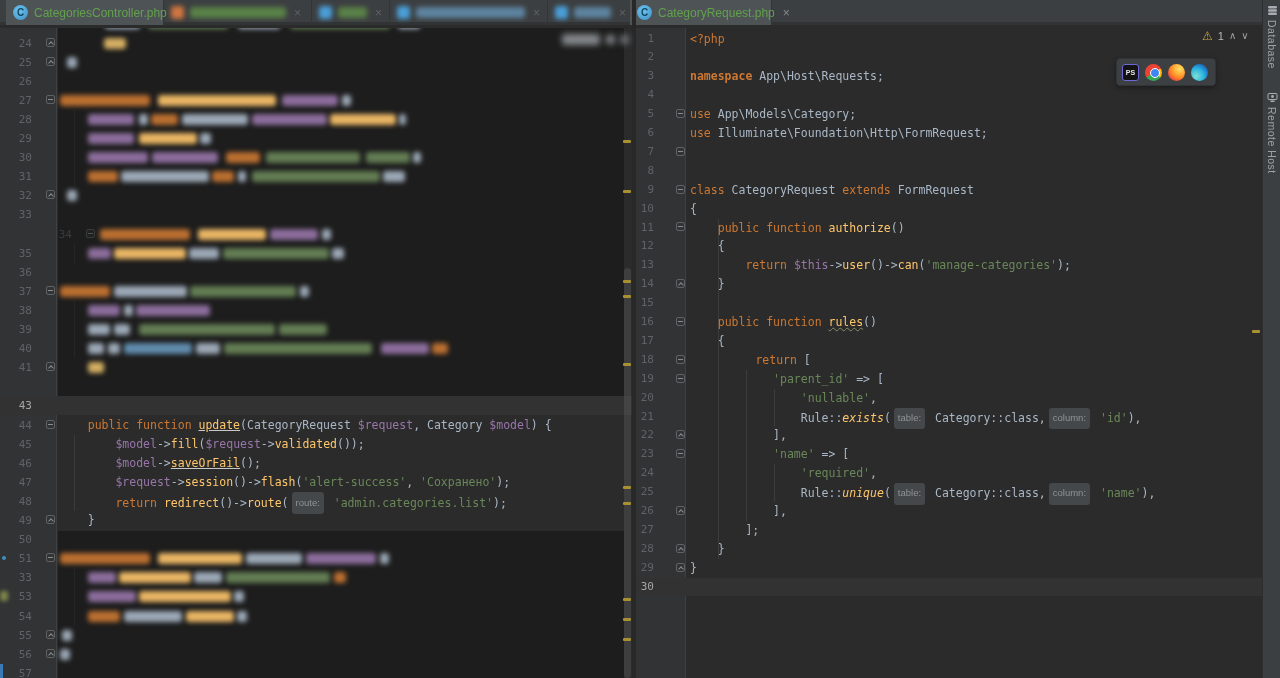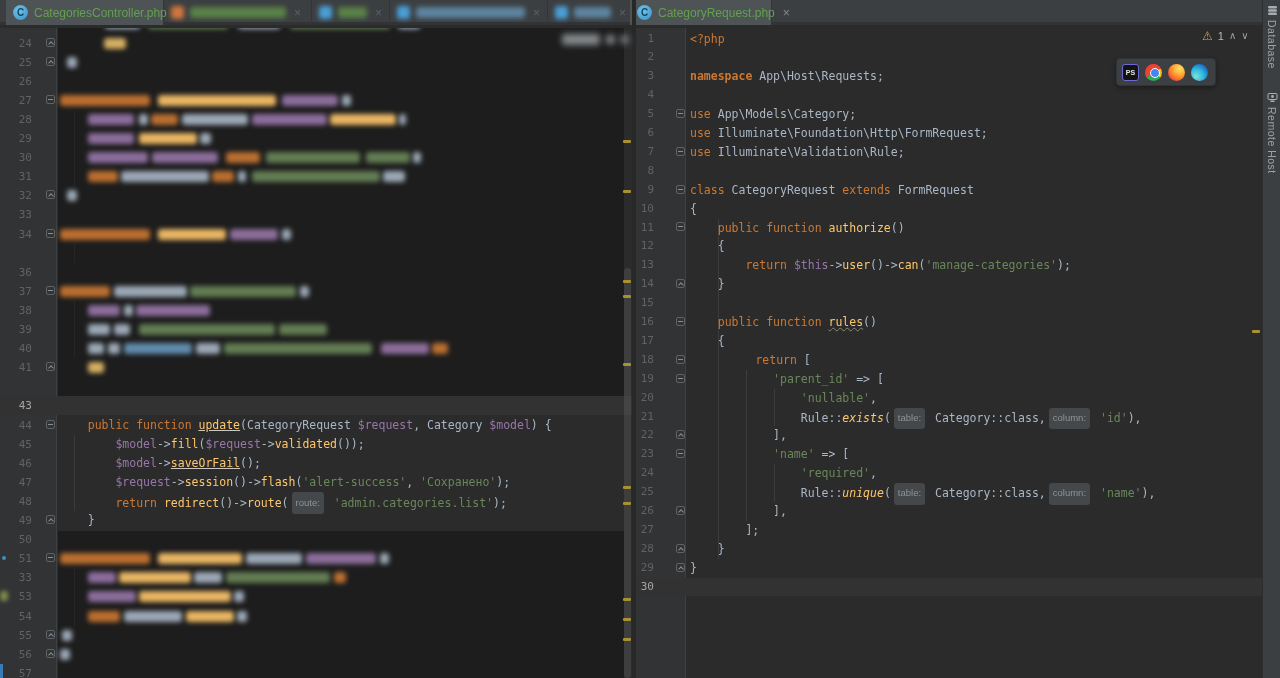--- a/index.html
+++ b/index.html
@@ -203,27 +203,35 @@
         <span class="bb" style="left: 383px; top: 4.05px; width: 22px; background: rgb(169, 183, 198);"></span>
       </div>
       <div class="row" style="top: 158.3px; height: 19.1px;">
         <span class="ln" style="width: 32px; line-height: 19.1px;">32</span>
         <span class="fold close" style="left: 46px; top: 4.05px;"></span>
         <span class="bb" style="left: 67px; top: 4.05px; width: 10px; background: rgb(169, 183, 198);"></span>
       </div>
       <div class="row" style="top: 177.4px; height: 19.1px;">
         <span class="ln" style="width: 32px; line-height: 19.1px;">33</span>
       </div>
-      <div class="row" style="top: 196.5px; height: 19.1px;">
+      <div class="row" style="top: 196.5px; height: 19.1px; margin-left: 40px;">
         <span class="ln" style="width: 32px; line-height: 19.1px;">34</span>
         <span class="fold open" style="left: 46px; top: 4.05px;"></span>
         <span class="bb" style="left: 60px; top: 4.05px; width: 90px; background: rgb(204, 120, 50);"></span>
         <span class="bb" style="left: 158px; top: 4.05px; width: 68px; background: rgb(255, 198, 107);"></span>
         <span class="bb" style="left: 230px; top: 4.05px; width: 48px; background: rgb(152, 118, 170);"></span>
         <span class="bb" style="left: 282px; top: 4.05px; width: 9px; background: rgb(169, 183, 198);"></span>
+      </div>
+      <div class="row" style="top: 215.6px; height: 19.1px;">
+        <span class="ln" style="width: 32px; line-height: 19.1px;">35</span>
+        <span class="bb" style="left: 88px; top: 4.05px; width: 23px; background: rgb(152, 118, 170);"></span>
+        <span class="bb" style="left: 114px; top: 4.05px; width: 72px; background: rgb(255, 198, 107);"></span>
+        <span class="bb" style="left: 189px; top: 4.05px; width: 30px; background: rgb(169, 183, 198);"></span>
+        <span class="bb" style="left: 223px; top: 4.05px; width: 106px; background: rgb(106, 135, 89);"></span>
+        <span class="bb" style="left: 332px; top: 4.05px; width: 12px; background: rgb(169, 183, 198);"></span>
       </div>
       <div class="row" style="top: 234.7px; height: 19.1px;">
         <span class="ln" style="width: 32px; line-height: 19.1px;">36</span>
       </div>
       <div class="row" style="top: 253.8px; height: 19.1px;">
         <span class="ln" style="width: 32px; line-height: 19.1px;">37</span>
         <span class="fold open" style="left: 46px; top: 4.05px;"></span>
         <span class="bb" style="left: 60px; top: 4.05px; width: 50px; background: rgb(204, 120, 50);"></span>
         <span class="bb" style="left: 114px; top: 4.05px; width: 73px; background: rgb(169, 183, 198);"></span>
         <span class="bb" style="left: 190px; top: 4.05px; width: 106px; background: rgb(106, 135, 89);"></span>
@@ -375,21 +383,20 @@
         <span class="fold open" style="left: 40px; top: 3.95px;"></span>
         <span class="codetext" style="left: 54px; line-height: 18.9px;"><span style="color: rgb(204, 120, 50);">use</span><span style="color: rgb(169, 183, 198);"> App\Models\Category;</span></span>
       </div>
       <div class="row" style="top: 96px; height: 18.9px;">
         <span class="ln" style="width: 18px; line-height: 18.9px;">6</span>
         <span class="codetext" style="left: 54px; line-height: 18.9px;"><span style="color: rgb(204, 120, 50);">use</span><span style="color: rgb(169, 183, 198);"> Illuminate\Foundation\Http\FormRequest;</span></span>
       </div>
       <div class="row" style="top: 114.9px; height: 18.9px;">
         <span class="ln" style="width: 18px; line-height: 18.9px;">7</span>
         <span class="fold open" style="left: 40px; top: 3.95px;"></span>
-        <span class="codetext" style="left: 54px; line-height: 18.9px;"><span style="color: rgb(204, 120, 50);">use</span><span style="color: rgb(169, 183, 198);"> Illuminate\Validation\Rule;</span></span>
       </div>
       <div class="row" style="top: 133.8px; height: 18.9px;">
         <span class="ln" style="width: 18px; line-height: 18.9px;">8</span>
       </div>
       <div class="row" style="top: 152.7px; height: 18.9px;">
         <span class="ln" style="width: 18px; line-height: 18.9px;">9</span>
         <span class="fold open" style="left: 40px; top: 3.95px;"></span>
         <span class="codetext" style="left: 54px; line-height: 18.9px;"><span style="color: rgb(204, 120, 50);">class</span><span style="color: rgb(169, 183, 198);"> CategoryRequest </span><span style="color: rgb(204, 120, 50);">extends</span><span style="color: rgb(169, 183, 198);"> FormRequest</span></span>
       </div>
       <div class="row" style="top: 171.6px; height: 18.9px;">

